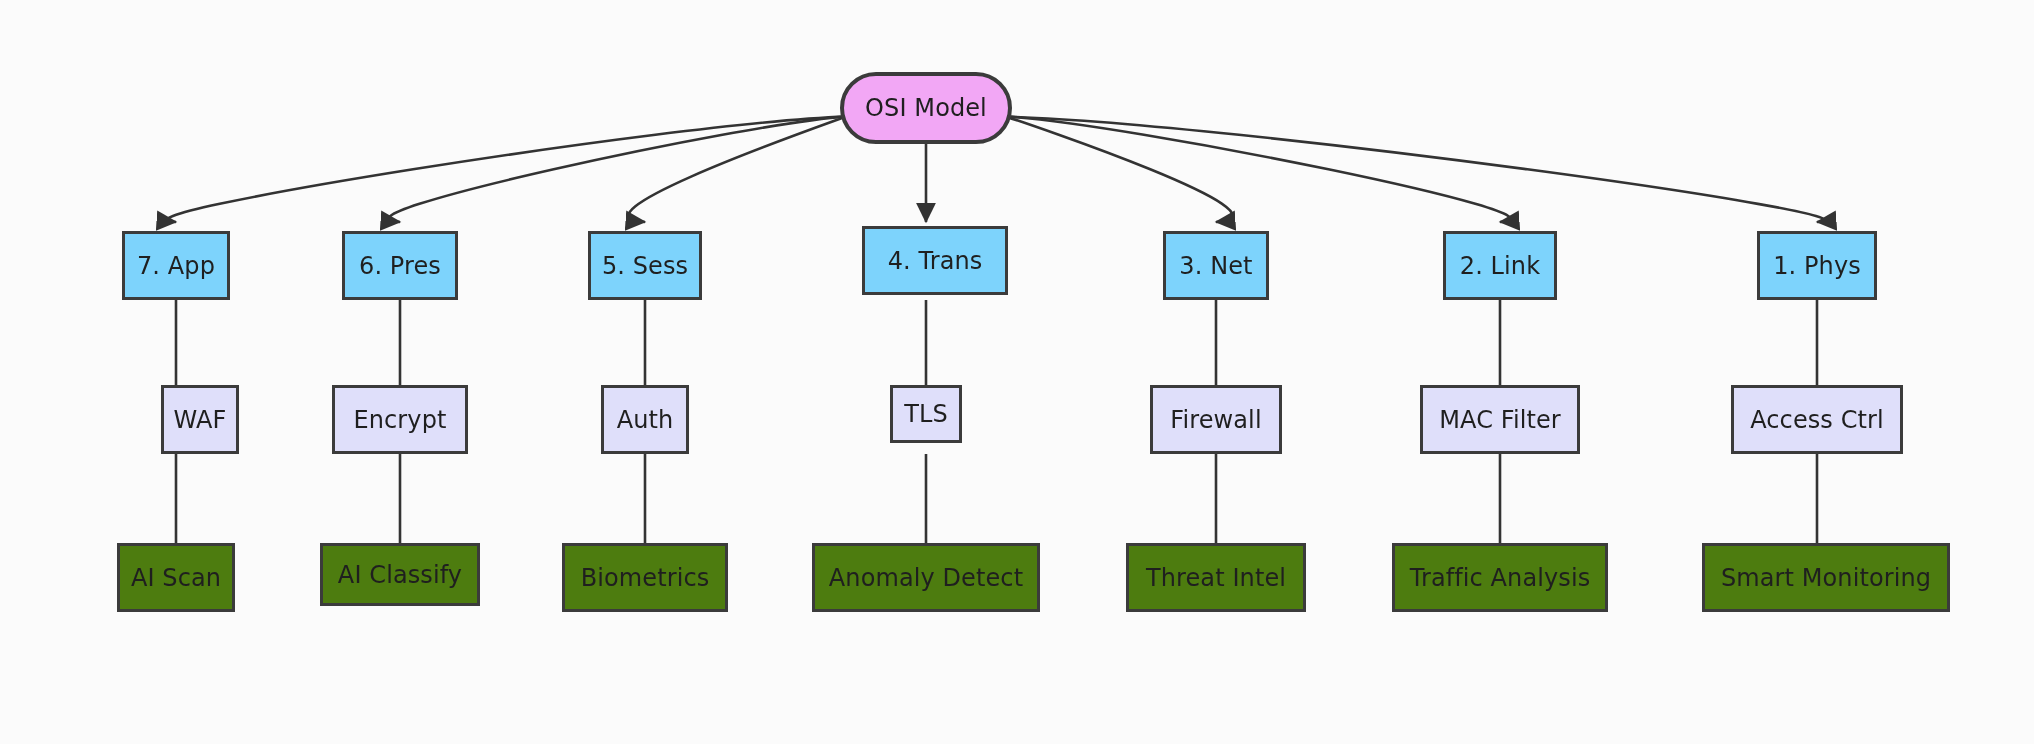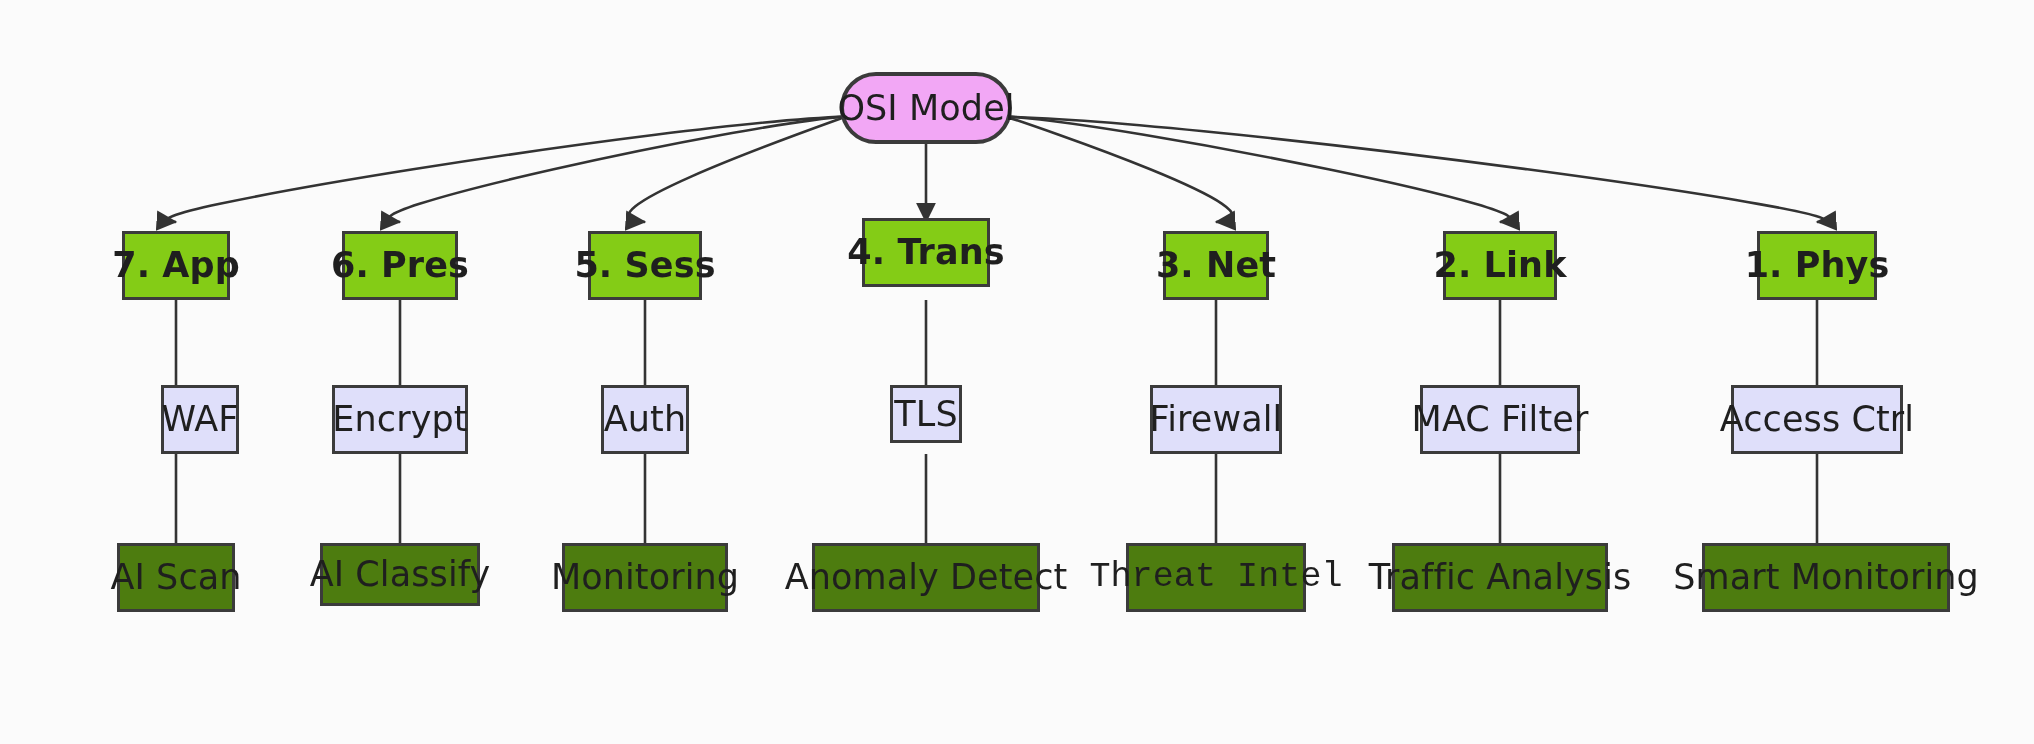--- a/index.html
+++ b/index.html
@@ -27,33 +27,32 @@
     pointer-events: none;
   }
   .node {
     position: absolute;
     box-sizing: border-box;
     display: flex;
     align-items: center;
     justify-content: center;
     border: 3px solid #3b3b3b;
     color: #1f1f1f;
-    font-size: 35px;
+    font-size: 24px;
     line-height: 1;
     white-space: nowrap;
     letter-spacing: 0.1px;
   }
   .node.root {
     border-radius: 36px;
     background: #f2a7f5;
     border-width: 4px;
   }
   .node.layer {
-    background: #84cc16;
-    font-weight: bold;
+    background: #7dd3fc;
   }
   .node.control {
     background: #dfdffa;
   }
   .node.ai {
     background: #4d7c0f;
   }
 </style>
 </head>
 <body>
@@ -109,38 +108,38 @@
       <div class="node ai" style="left: 320px; top: 543px; width: 160px; height: 63px;">
         <span>AI Classify</span>
       </div>
       <div class="node layer" style="left: 588px; top: 231px; width: 114px; height: 69px;">
         <span>5. Sess</span>
       </div>
       <div class="node control" style="left: 601px; top: 385px; width: 88px; height: 69px;">
         <span>Auth</span>
       </div>
       <div class="node ai" style="left: 562px; top: 543px; width: 166px; height: 69px;">
-        <span>Monitoring</span>
+        <span>Biometrics</span>
       </div>
-      <div class="node layer" style="left: 862px; top: 218px; width: 128px; height: 69px;">
+      <div class="node layer" style="left: 862px; top: 226px; width: 146px; height: 69px;">
         <span>4. Trans</span>
       </div>
       <div class="node control" style="left: 890px; top: 385px; width: 72px; height: 58px;">
         <span>TLS</span>
       </div>
       <div class="node ai" style="left: 812px; top: 543px; width: 228px; height: 69px;">
         <span>Anomaly Detect</span>
       </div>
       <div class="node layer" style="left: 1163px; top: 231px; width: 106px; height: 69px;">
         <span>3. Net</span>
       </div>
       <div class="node control" style="left: 1150px; top: 385px; width: 132px; height: 69px;">
         <span>Firewall</span>
       </div>
-      <div class="node ai" style="left: 1126px; top: 543px; width: 180px; height: 69px; font-family: Liberation Mono, monospace;">
+      <div class="node ai" style="left: 1126px; top: 543px; width: 180px; height: 69px;">
         <span>Threat Intel</span>
       </div>
       <div class="node layer" style="left: 1443px; top: 231px; width: 114px; height: 69px;">
         <span>2. Link</span>
       </div>
       <div class="node control" style="left: 1420px; top: 385px; width: 160px; height: 69px;">
         <span>MAC Filter</span>
       </div>
       <div class="node ai" style="left: 1392px; top: 543px; width: 216px; height: 69px;">
         <span>Traffic Analysis</span>

